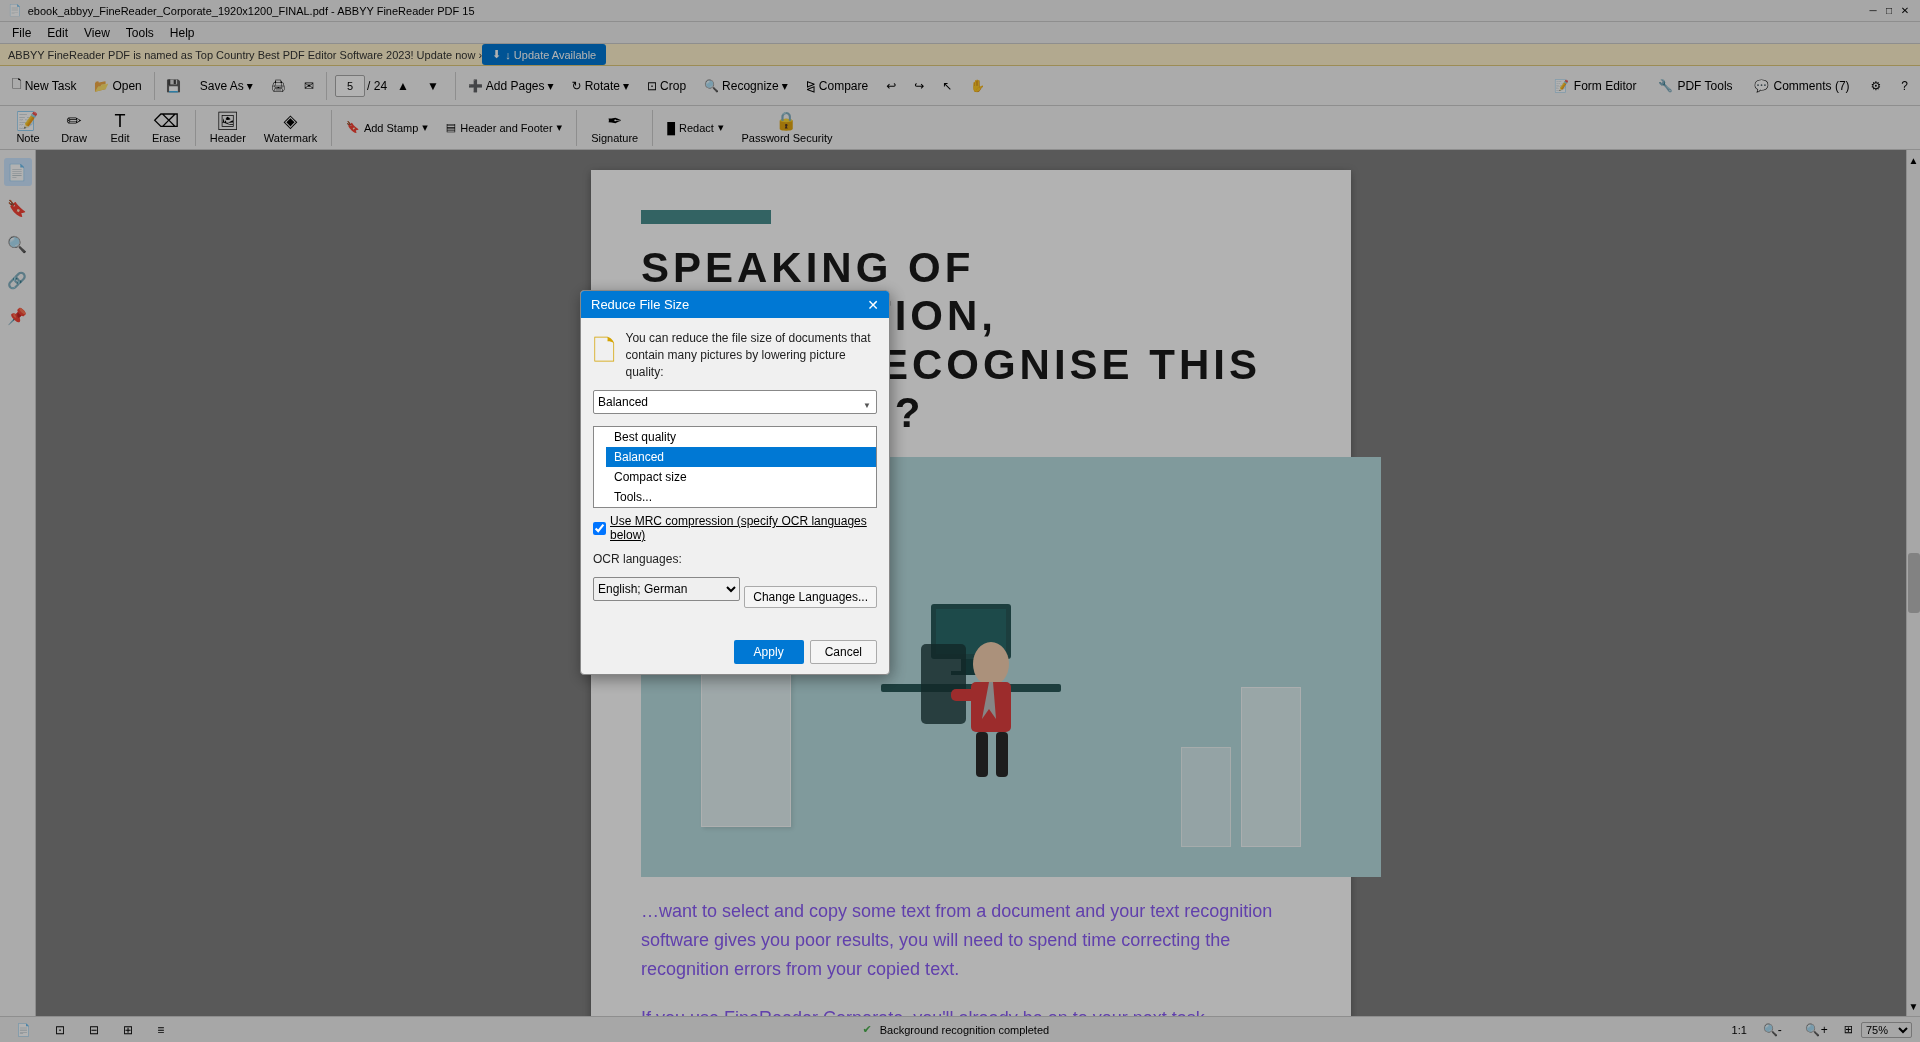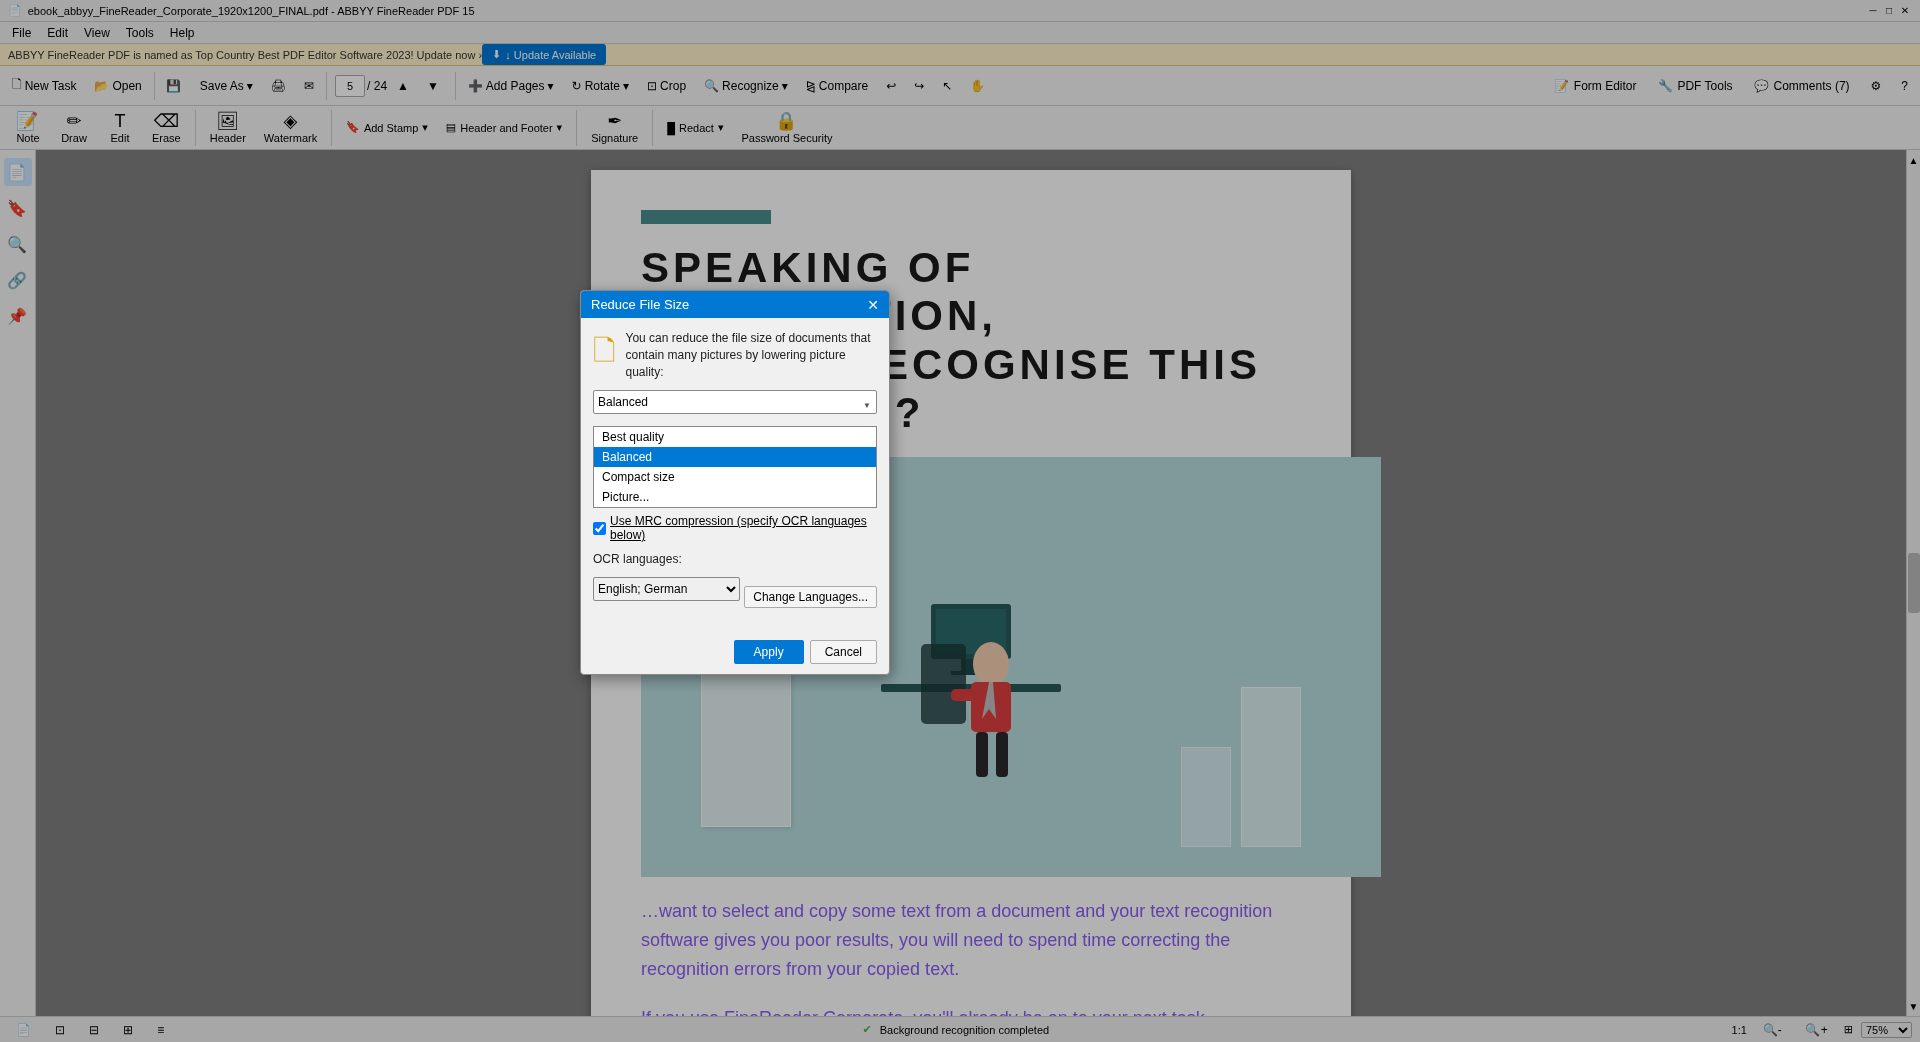--- a/index.html
+++ b/index.html
@@ -339,20 +339,21 @@
     
     .dropdown-list {
       border: 1px solid #888;
       background: white;
       margin-bottom: 6px;
     }
     .dropdown-option {
       padding: 3px 8px;
       cursor: pointer;
       font-size: 12px;
+      margin-left: 12px;
     }
     .dropdown-option.selected { background: #0078d4; color: white; }
 
     .modal-checkbox-row {
       display: flex;
       align-items: center;
       gap: 4px;
       margin-bottom: 10px;
       font-size: 12px;
       text-decoration: underline;
@@ -698,21 +699,21 @@
         <div class="dropdown-option">
           <span>Best quality</span>
         </div>
         <div class="dropdown-option selected">
           <span>Balanced</span>
         </div>
         <div class="dropdown-option">
           <span>Compact size</span>
         </div>
         <div class="dropdown-option">
-          <span>Picture...</span>
+          <span>Tools...</span>
         </div>
       </div>
 
       <div class="modal-checkbox-row">
         <input type="checkbox" checked="" style="">
         <label>Use MRC compression (specify OCR languages below)</label>
       </div>
 
       <div class="modal-section-label">OCR languages:</div>
       <div class="modal-lang-row">

